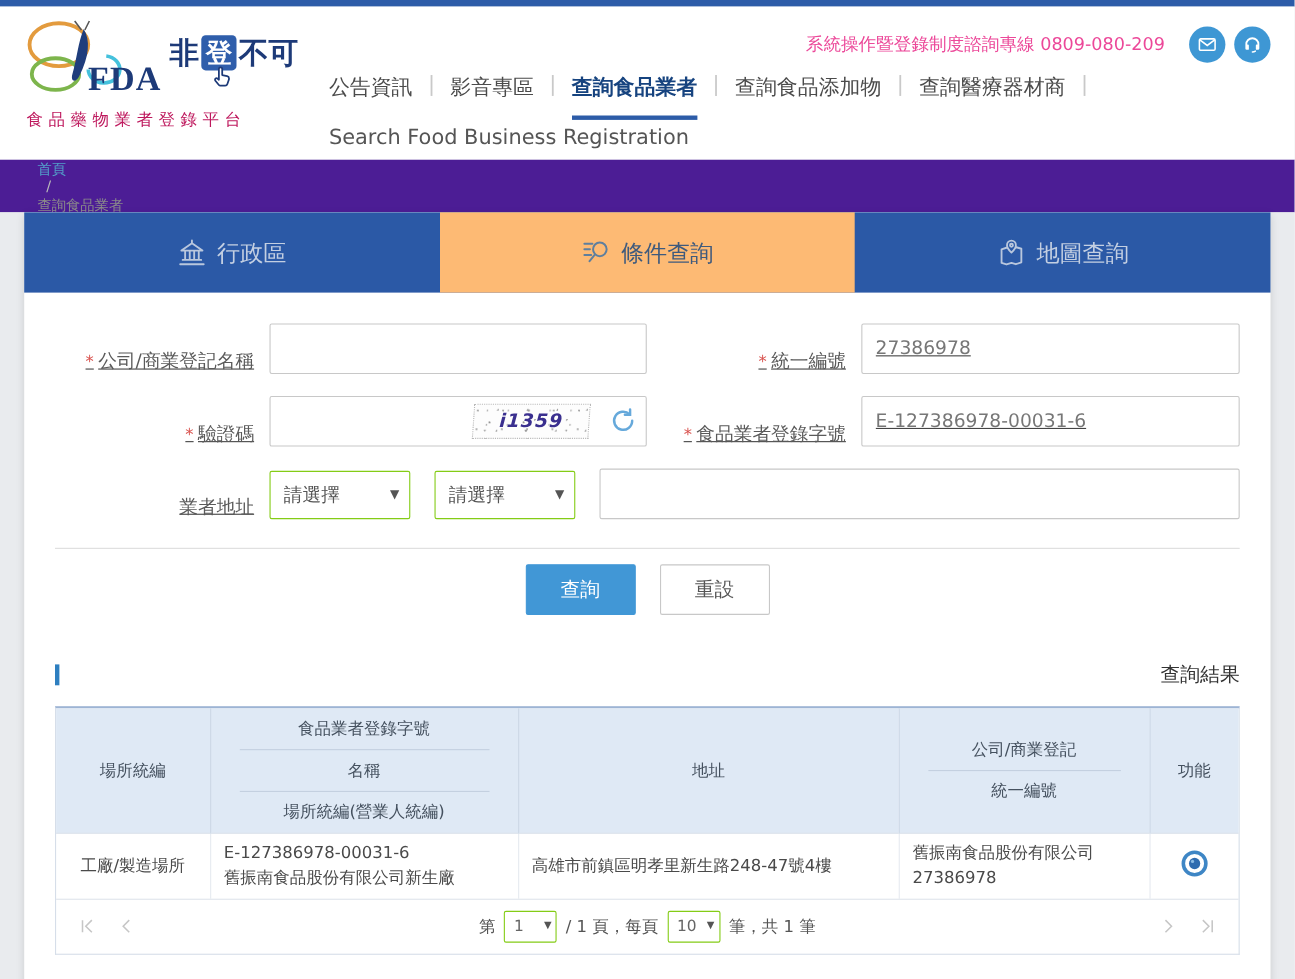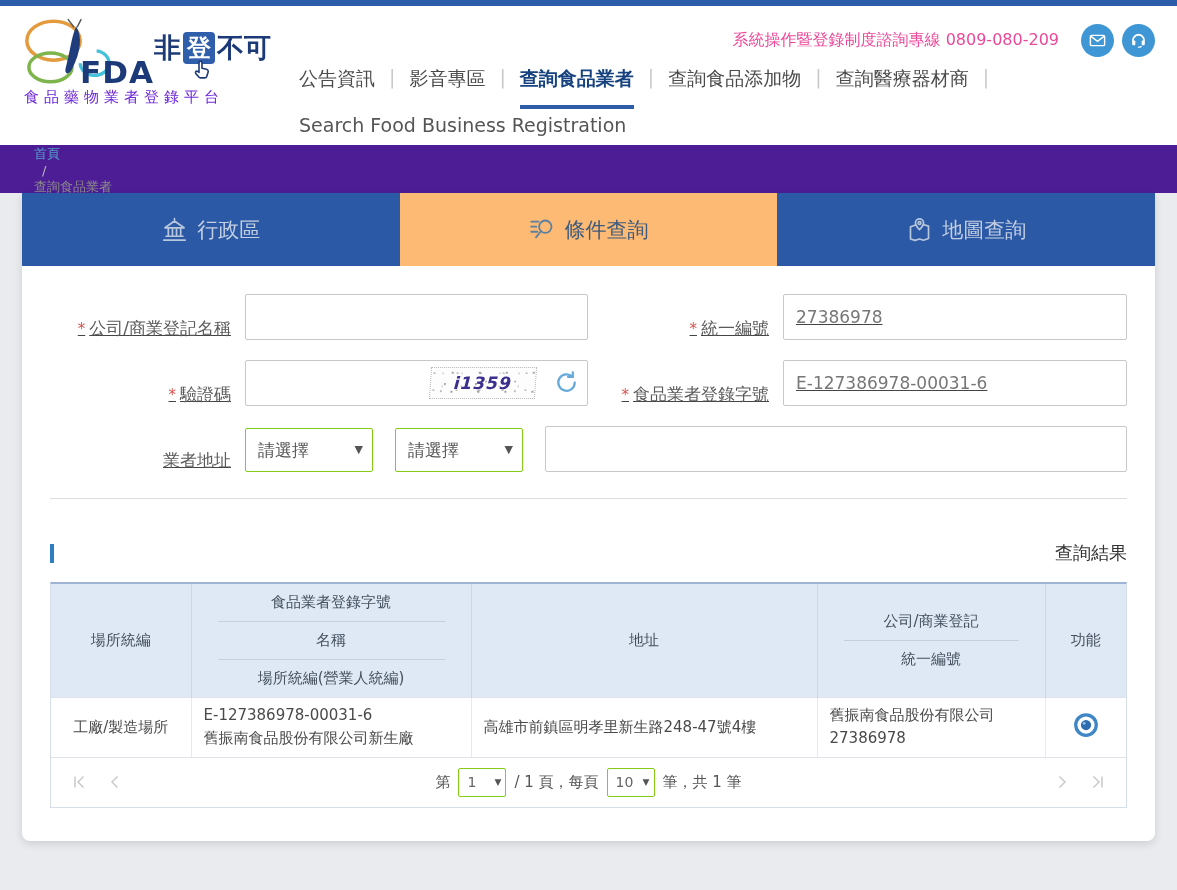--- a/index.html
+++ b/index.html
@@ -7,25 +7,25 @@
   body {
     font-family:"DejaVu Sans","Liberation Sans",sans-serif;
     background:#e9ebee; color:#444;
   }
   
   .top-strip { height:6px; background:#2d5ca8; }
   
   .site-header { position:relative; height:139px; background:#fff; }
   .logo { position:absolute; left:22px; top:6px; width:290px; height:110px; }
   .logo-butterfly { position:absolute; left:0; top:4px; }
-  .logo-fda { position:absolute; left:58px; top:42px; font-size:31px; font-weight:bold; color:#1d3a78; letter-spacing:1px; }
+  .logo-fda { position:absolute; left:58px; top:42px; font-size:31px; font-weight:bold; color:#1d3a78; letter-spacing:1px;font-family:Liberation Serif, serif; }
   .logo-slogan { position:absolute; left:132px; top:18px; font-size:27px; font-weight:bold; color:#1d3a78; display:flex; align-items:center; }
   .slogan-box { display:inline-flex; align-items:center; justify-content:center; width:32px; height:32px; background:#2f5eab; color:#fff; border-radius:4px; margin:0 2px; font-size:24px; }
   .logo-hand { position:absolute; left:168px; top:46px; }
-  .logo-subtitle { position:absolute; left:2px; top:76px; font-size:15px; color:#6d28d9; letter-spacing:5px; white-space:nowrap; }
+  .logo-subtitle { position:absolute; left:2px; top:88px; font-size:15px; color:#be185d; letter-spacing:5px; white-space:nowrap; }
   .hotline-wrap { position:absolute; top:18px; right:22px; display:flex; align-items:center; }
   .hotline { font-size:16px; color:#ec4899; margin-right:14px; }
   .hd-icon { width:33px; height:33px; border-radius:50%; background:#3e97d4; display:flex; align-items:center; justify-content:center; margin-left:8px; cursor:pointer; }
   .main-nav { position:absolute; left:299px; top:60px; display:flex; align-items:flex-start; font-size:19px; color:#4b4b4b; white-space:nowrap; }
   .nav-item { cursor:pointer; padding-bottom:13px; }
   .nav-item.active { color:#16437f; font-weight:bold; border-bottom:4px solid #2d5ca8; }
   .nav-sep { color:#c9c9c9; margin:0 14px; }
   .nav-subtitle { position:absolute; left:299px; top:108px; font-size:19px; color:#555; }
   
   .breadcrumb { height:48px; background:#4c1d95; display:flex; padding-left:34px; font-size:13px;flex-direction:column; }
@@ -235,20 +235,24 @@
         <span class="sel sel-addr">
           <select><option>請選擇</option></select>
           <span class="arrow">▼</span>
         </span>
         <span class="gap22"></span>
         <input class="txt addr-input" type="text" value="" style="">
       </div>
 
       <div class="divider"></div>
 
+      <div class="btn-row">
+        <div class="btn btn-primary">查詢</div>
+        <div class="btn btn-secondary">重設</div>
+      </div>
     </div>
 
     <div class="results">
       <div class="results-title">
         <span class="title-bar"></span>
         <span>查詢結果</span>
       </div>
 
       <div class="table-wrap">
         <table>

